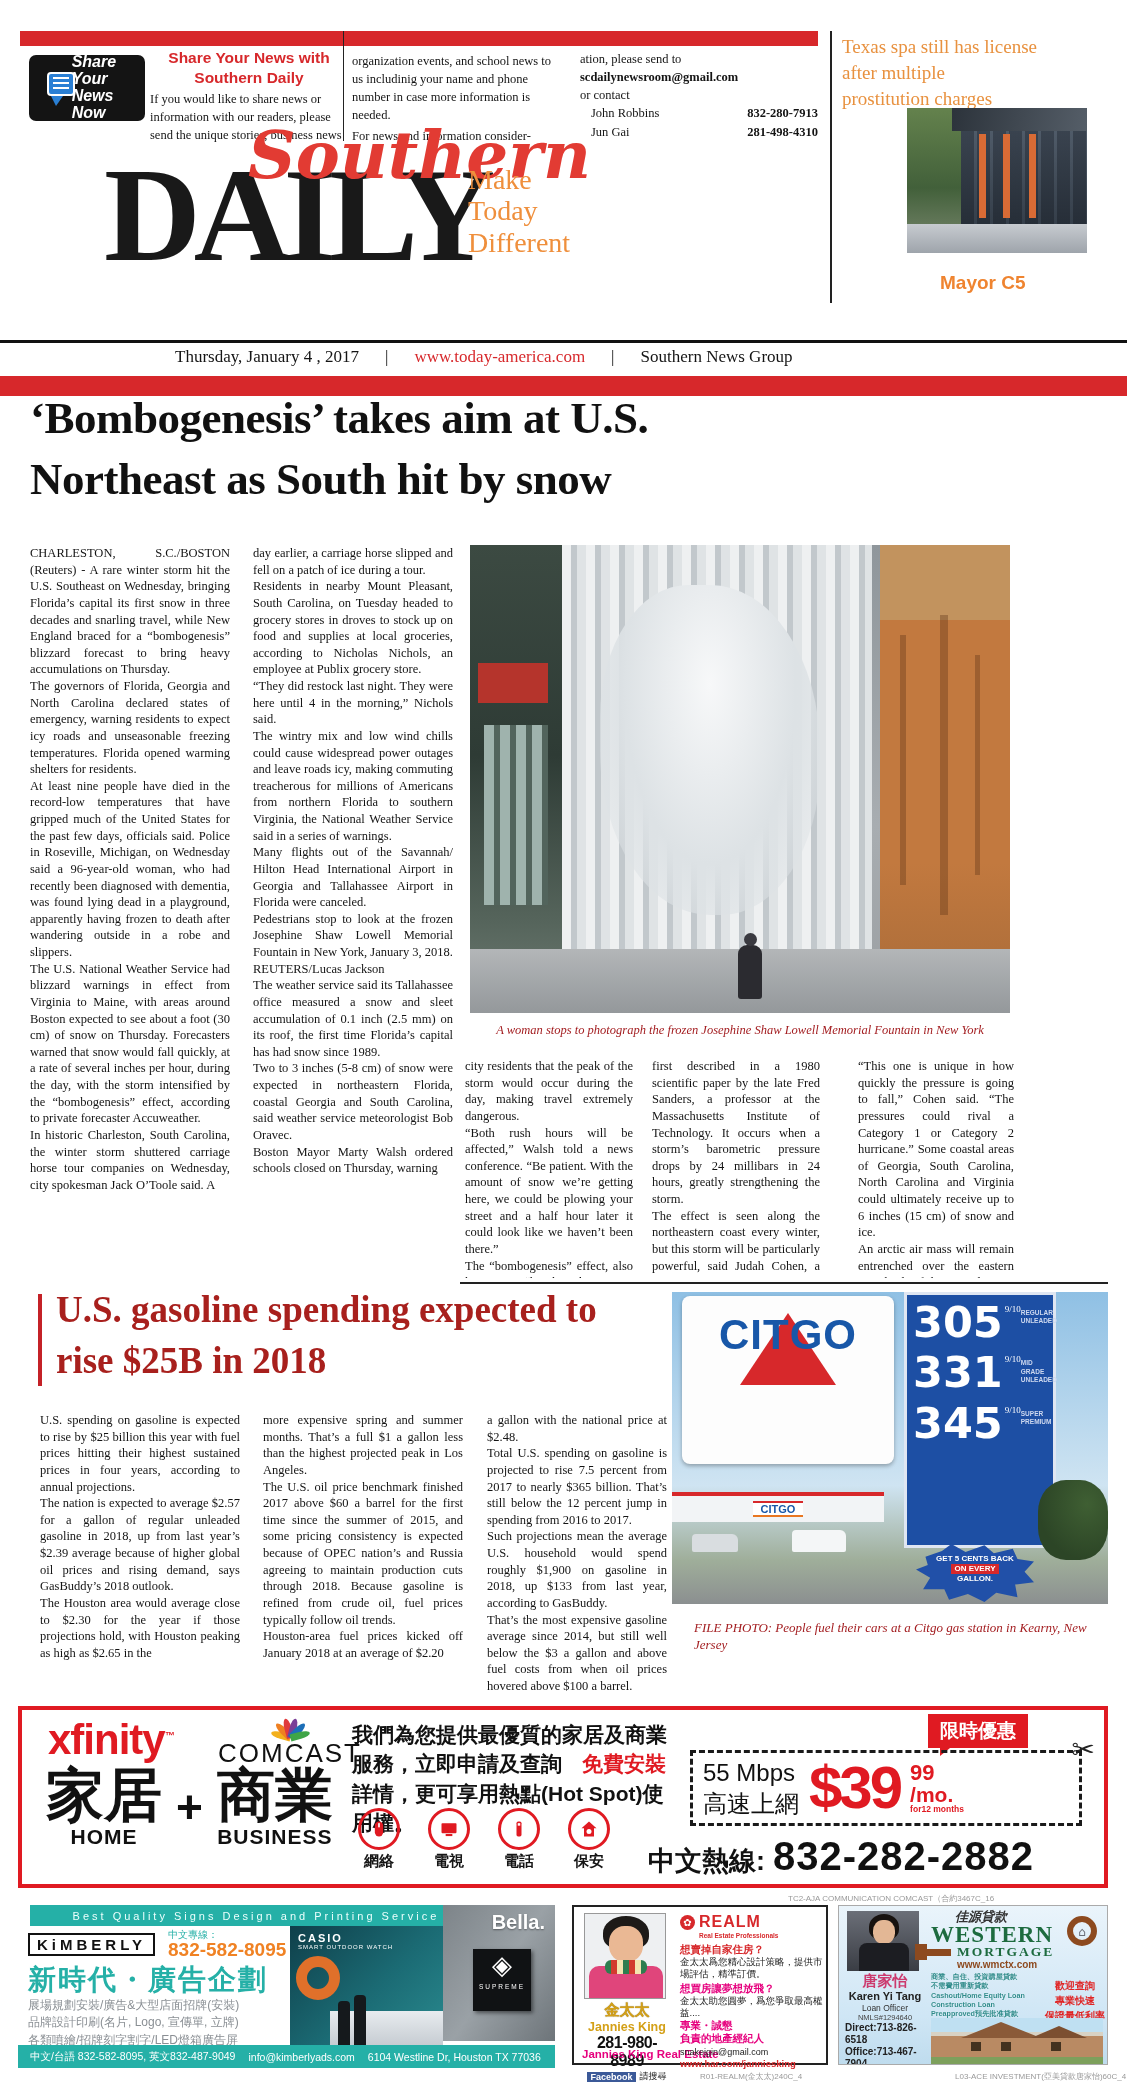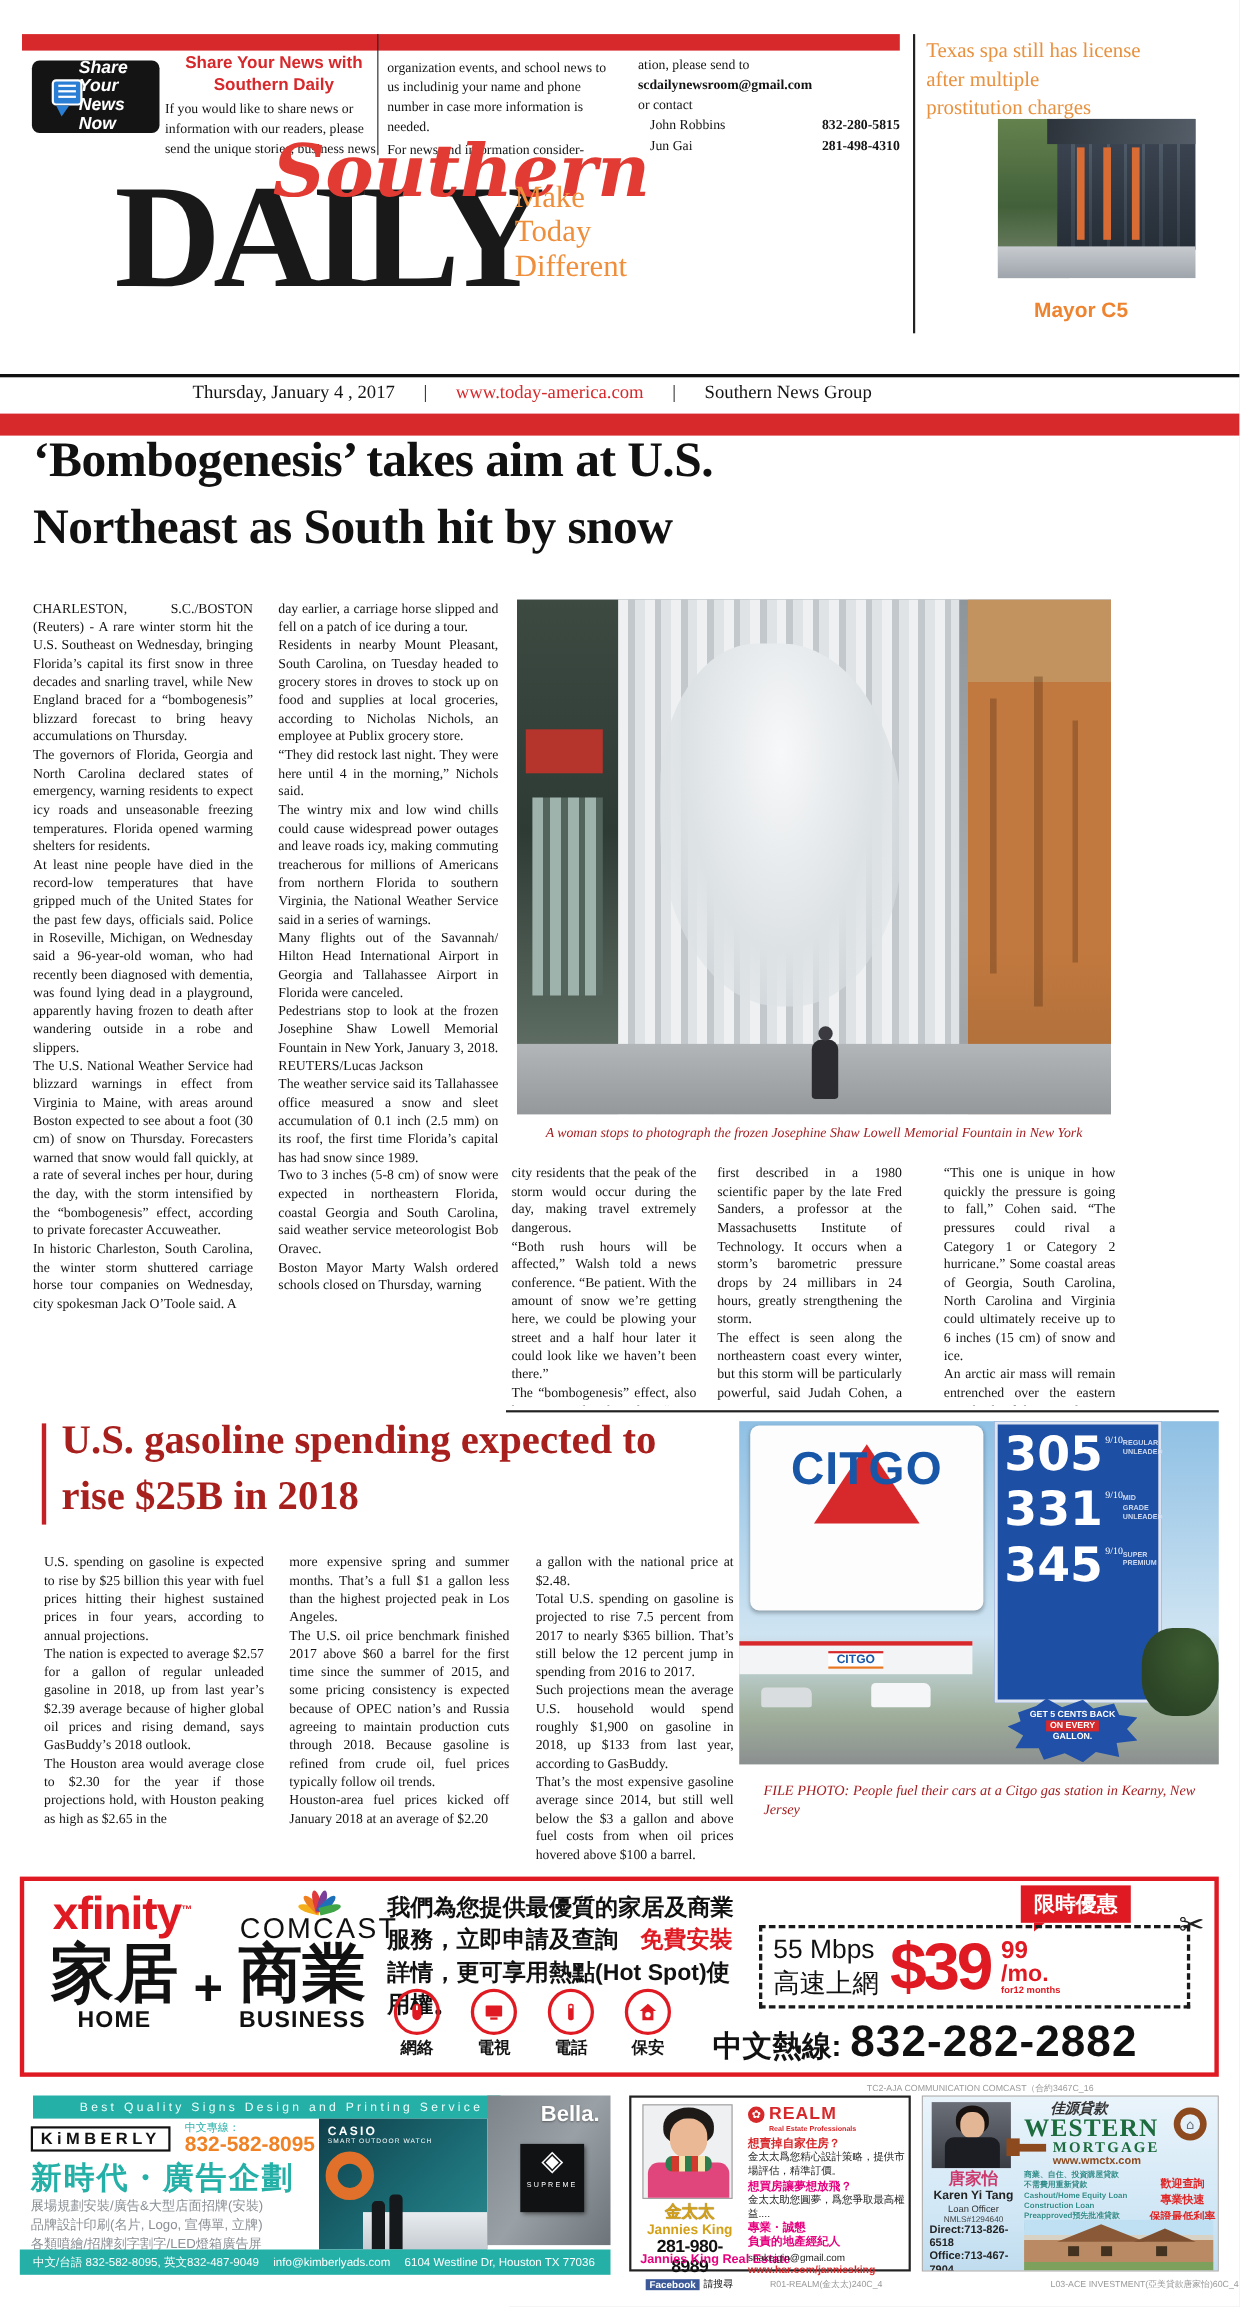--- a/index.html
+++ b/index.html
@@ -328,21 +328,21 @@
   <div class="abs hdr-col hdr-col2">
     <p>organization events, and school news to us includinig your name and phone number in case more information is needed.</p>
     <p>For news and information consider-</p>
   </div>
   <div class="abs hdr-col hdr-col3">
     <div>ation, please send to</div>
     <div class="em">scdailynewsroom@gmail.com</div>
     <div>or contact</div>
     <div class="hdr-contact">
       <span>John Robbins</span>
-      <span class="ph">832-280-5815</span>
+      <span class="ph">832-280-7913</span>
     </div>
     <div class="hdr-contact">
       <span>Jun Gai</span>
       <span class="ph">281-498-4310</span>
     </div>
   </div>
 
   <div class="abs teaser">
       <div>Texas spa still has license</div>
       <div>after multiple</div>

